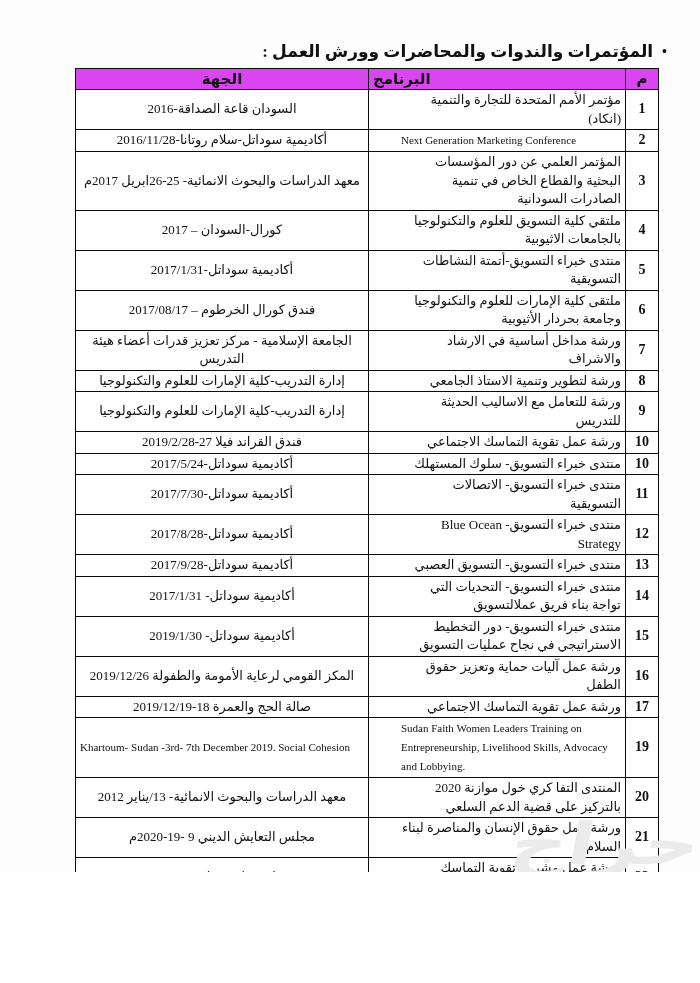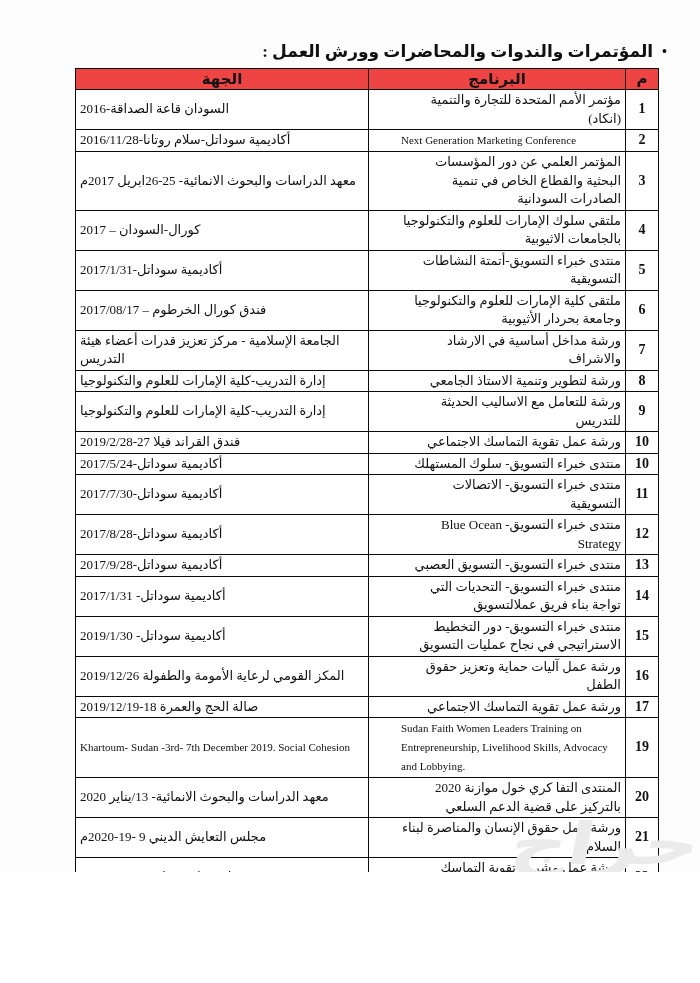--- a/index.html
+++ b/index.html
@@ -22,29 +22,29 @@
   col.c-num{width:33px;}
   col.c-program{width:257px;}
   col.c-entity{width:293px;}
   th,td{
     border:1px solid #0a0a0a;
     font-size:13px;line-height:18.5px;
     padding:1px 4px;vertical-align:middle;
     word-wrap:break-word;
   }
   th{
-    background:#ef4444;font-weight:bold;font-size:15px;
+    background:#d946ef;font-weight:bold;font-size:15px;
     height:20px;line-height:20px;padding:0 4px;
   }
   th.h-num{text-align:center;}
-  th.h-program{text-align:center;}
+  th.h-program{text-align:left;}
   th.h-entity{text-align:center;}
   td.cell-num{text-align:center;font-weight:bold;font-size:14px;font-family:"Liberation Serif","DejaVu Serif",serif;}
   td.cell-program{text-align:right;padding-left:32px;}
-  td.cell-entity{text-align:left;}
+  td.cell-entity{text-align:center;}
   td.ltr{direction:ltr;text-align:left;font-size:11px;line-height:19px;font-family:"Liberation Serif","DejaVu Serif",serif;}
   .page-number{
     position:absolute;top:912px;right:60px;
     font-size:13px;color:#222;
     font-family:"Liberation Serif","DejaVu Serif",serif;
   }
   .watermark{
     position:absolute;bottom:-6px;right:6px;direction:rtl;
     font-family:"DejaVu Sans",sans-serif;
     font-size:58px;font-weight:bold;color:#ebebeb;
@@ -88,21 +88,21 @@
   </tr>
 
   <tr>
     <td class="cell-num">3</td>
     <td class="cell-program">المؤتمر العلمي عن دور المؤسسات البحثية والقطاع الخاص في تنمية الصادرات السودانية</td>
     <td class="cell-entity">معهد الدراسات والبحوث الانمائية- 25-26ابريل 2017م</td>
   </tr>
 
   <tr>
     <td class="cell-num">4</td>
-    <td class="cell-program">ملتقي سلوك الإمارات للعلوم والتكنولوجيا بالجامعات الاثيوبية</td>
+    <td class="cell-program">ملتقي كلية التسويق للعلوم والتكنولوجيا بالجامعات الاثيوبية</td>
     <td class="cell-entity">كورال-السودان – 2017</td>
   </tr>
 
   <tr>
     <td class="cell-num">5</td>
     <td class="cell-program">منتدى خبراء التسويق-أتمتة النشاطات التسويقية</td>
     <td class="cell-entity">أكاديمية سوداتل-2017/1/31</td>
   </tr>
 
   <tr>
@@ -186,21 +186,21 @@
 
   <tr>
     <td class="cell-num">19</td>
     <td class="cell-program ltr">Sudan Faith Women Leaders Training on Entrepreneurship, Livelihood Skills, Advocacy and Lobbying.</td>
     <td class="cell-entity ltr">Khartoum- Sudan -3rd-  7th December 2019. Social Cohesion</td>
   </tr>
 
   <tr>
     <td class="cell-num">20</td>
     <td class="cell-program">المنتدى التفا كري خول موازنة 2020 بالتركيز على قضية الدعم السلعي</td>
-    <td class="cell-entity">معهد الدراسات والبحوث الانمائية- 13/يناير 2020</td>
+    <td class="cell-entity">معهد الدراسات والبحوث الانمائية- 13/يناير 2012</td>
   </tr>
 
   <tr>
     <td class="cell-num">21</td>
     <td class="cell-program">ورشة عمل حقوق الإنسان والمناصرة لبناء السلام</td>
     <td class="cell-entity">مجلس التعايش الديني 9 -19-2020م</td>
   </tr>
 
   <tr>
     <td class="cell-num">22</td>

